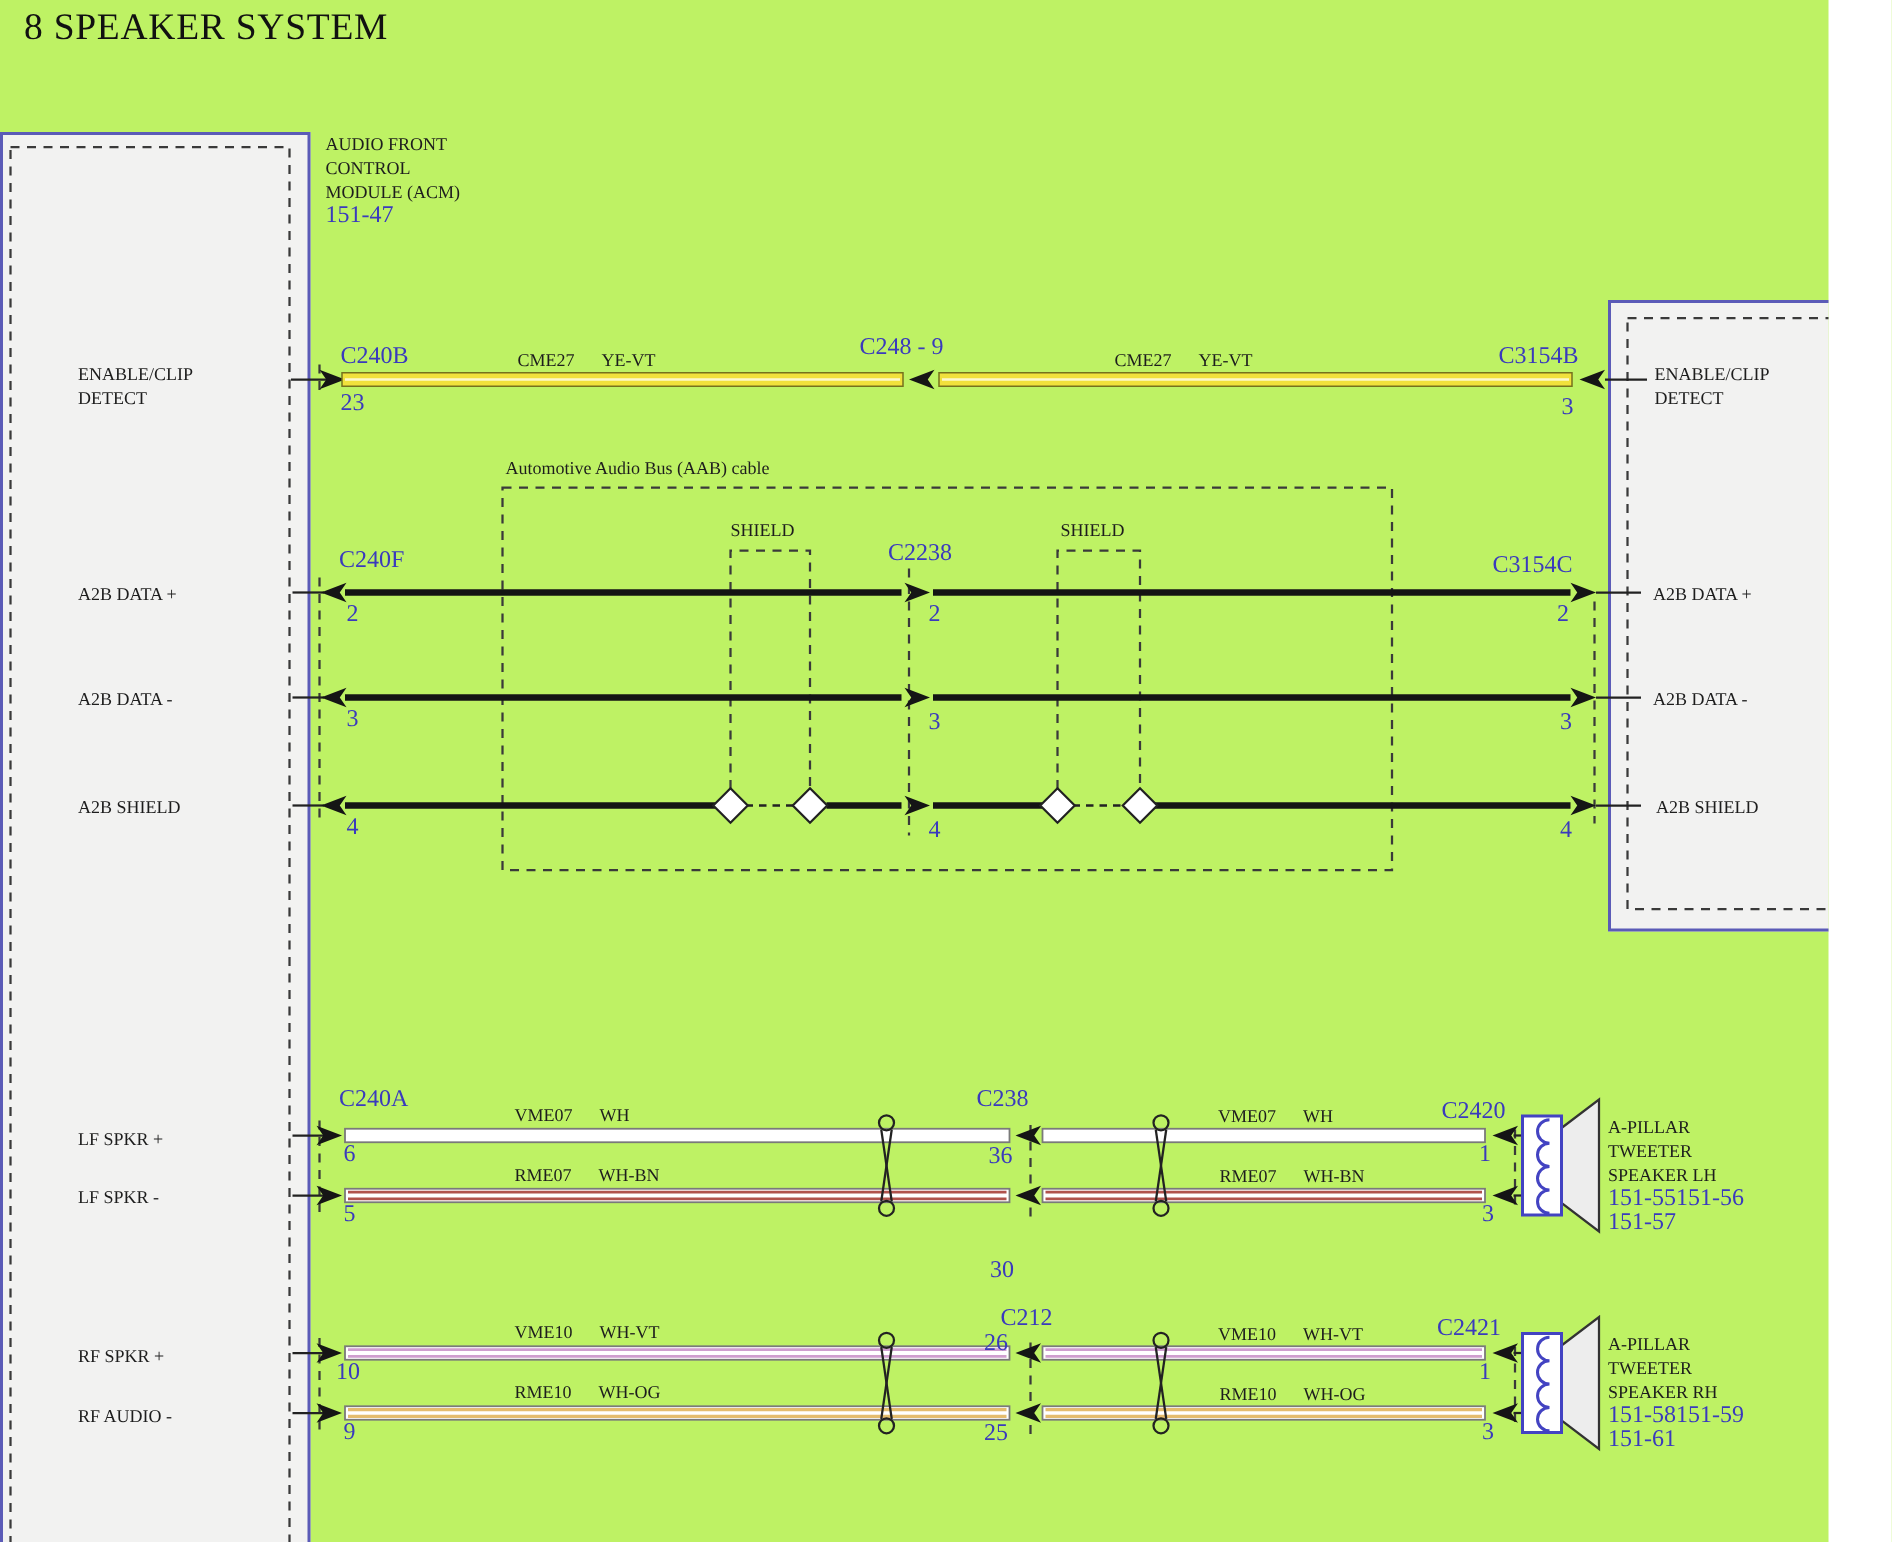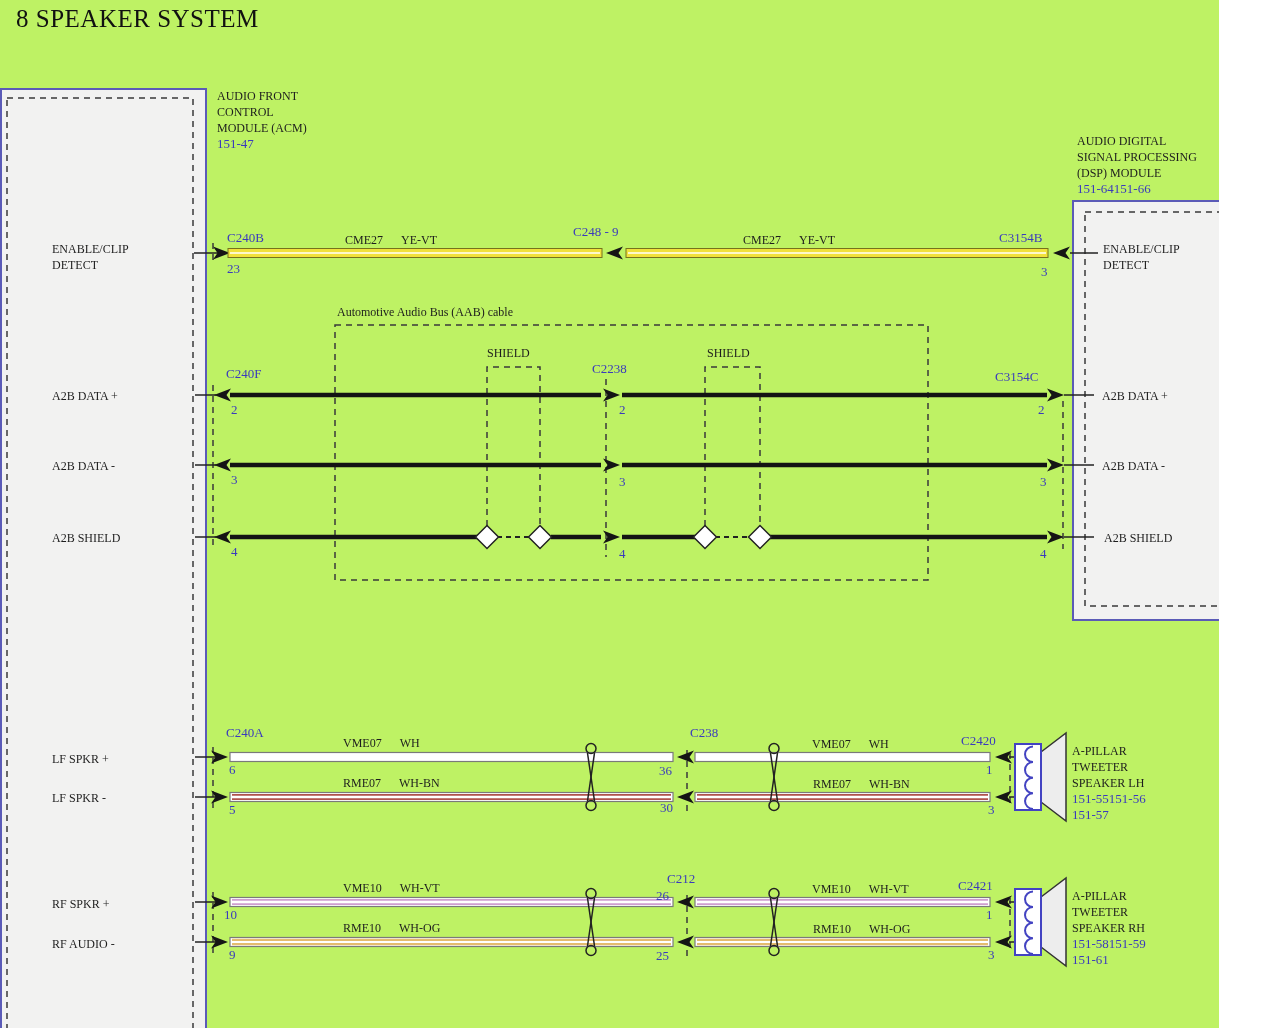--- a/index.html
+++ b/index.html
@@ -1,20 +1,20 @@
 <!DOCTYPE html>
 <html><head>
 <meta charset="utf-8">
 <style>
   html,body{margin:0;padding:0;background:#fff}
   #canvas{position:relative;width:1219px;height:1028px;background:#bef264;overflow:hidden;
           font-family:Liberation Serif, serif}
   .abs{position:absolute;white-space:nowrap}
   .k{color:#1d1d1d;font-size:12px;line-height:16px}
-  .u{color:#3a3abd;font-size:13px;line-height:16px}
+  .u{color:#3a3abd;font-size:16px;line-height:16px}
   .title{color:#111;font-size:25px;font-weight:500;letter-spacing:.5px}
   .gap{margin-left:18px}
   .box{position:absolute;background:#f2f2f1;border:2px solid #5b5bb7}
   svg{position:absolute;left:0;top:0}
   .w1{stroke:#222;stroke-width:1.5}
   .w4{stroke:#141414;stroke-width:4.4}
   .wd{stroke:#222;stroke-width:1.8;stroke-dasharray:5 4}
   .dsh{stroke:#3a3a3a;stroke-width:1.5;stroke-dasharray:6 5;fill:none}
   .ar{fill:#151515}
   .ye{fill:#f1e13c;stroke:#76711d;stroke-width:1}
@@ -195,26 +195,20 @@
 
   <div class="abs title" style="left:16px;top:5px">8 SPEAKER SYSTEM</div>
 
   <div class="abs" style="left:217px;top:88px">
     <div class="k">AUDIO FRONT</div>
     <div class="k">CONTROL</div>
     <div class="k">MODULE (ACM)</div>
     <div class="u">151-47</div>
   </div>
 
-  <div class="abs" style="left:1077px;top:133px">
-    <div class="k">AUDIO DIGITAL</div>
-    <div class="k">SIGNAL PROCESSING</div>
-    <div class="k">(DSP) MODULE</div>
-    <div class="u">151-64151-66</div>
-  </div>
 
   <div class="abs" style="left:52px;top:241px">
     <div class="k">ENABLE/CLIP</div>
     <div class="k">DETECT</div>
   </div>
   <div class="abs k" style="left:52px;top:388px">A2B DATA +</div>
   <div class="abs k" style="left:52px;top:458px">A2B DATA -</div>
   <div class="abs k" style="left:52px;top:530px">A2B SHIELD</div>
   <div class="abs k" style="left:52px;top:751px">LF SPKR +</div>
   <div class="abs k" style="left:52px;top:790px">LF SPKR -</div>
@@ -248,31 +242,31 @@
   <div class="abs u" style="left:619px;top:402px">2</div>
   <div class="abs u" style="left:1038px;top:402px">2</div>
   <div class="abs u" style="left:231px;top:472px">3</div>
   <div class="abs u" style="left:619px;top:474px">3</div>
   <div class="abs u" style="left:1040px;top:474px">3</div>
   <div class="abs u" style="left:231px;top:544px">4</div>
   <div class="abs u" style="left:619px;top:546px">4</div>
   <div class="abs u" style="left:1040px;top:546px">4</div>
 
   <div class="abs u" style="left:226px;top:725px">C240A</div>
-  <div class="abs u" style="left:690px;top:725px">C238</div>
+  <div class="abs u" style="left:651px;top:725px">C238</div>
   <div class="abs u" style="left:961px;top:733px">C2420</div>
   <div class="abs k" style="left:343px;top:735px"><span>VME07</span><span class="gap">WH</span></div>
   <div class="abs k" style="left:812px;top:736px"><span>VME07</span><span class="gap">WH</span></div>
   <div class="abs k" style="left:343px;top:775px"><span>RME07</span><span class="gap">WH-BN</span></div>
   <div class="abs k" style="left:813px;top:776px"><span>RME07</span><span class="gap">WH-BN</span></div>
   <div class="abs u" style="left:229px;top:762px">6</div>
   <div class="abs u" style="left:659px;top:763px">36</div>
   <div class="abs u" style="left:986px;top:762px">1</div>
   <div class="abs u" style="left:229px;top:802px">5</div>
-  <div class="abs u" style="left:660px;top:800px">30</div>
+  <div class="abs u" style="left:660px;top:839px">30</div>
   <div class="abs u" style="left:988px;top:802px">3</div>
   <div class="abs" style="left:1072px;top:743px">
     <div class="k">A-PILLAR</div>
     <div class="k">TWEETER</div>
     <div class="k">SPEAKER LH</div>
     <div class="u">151-55151-56</div>
     <div class="u">151-57</div>
   </div>
 
   <div class="abs u" style="left:667px;top:871px">C212</div>

